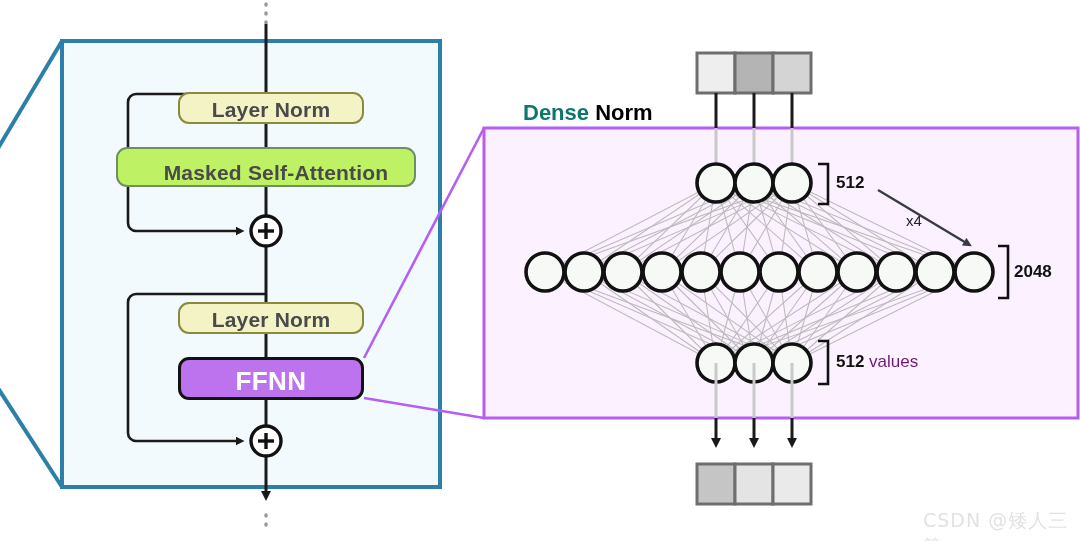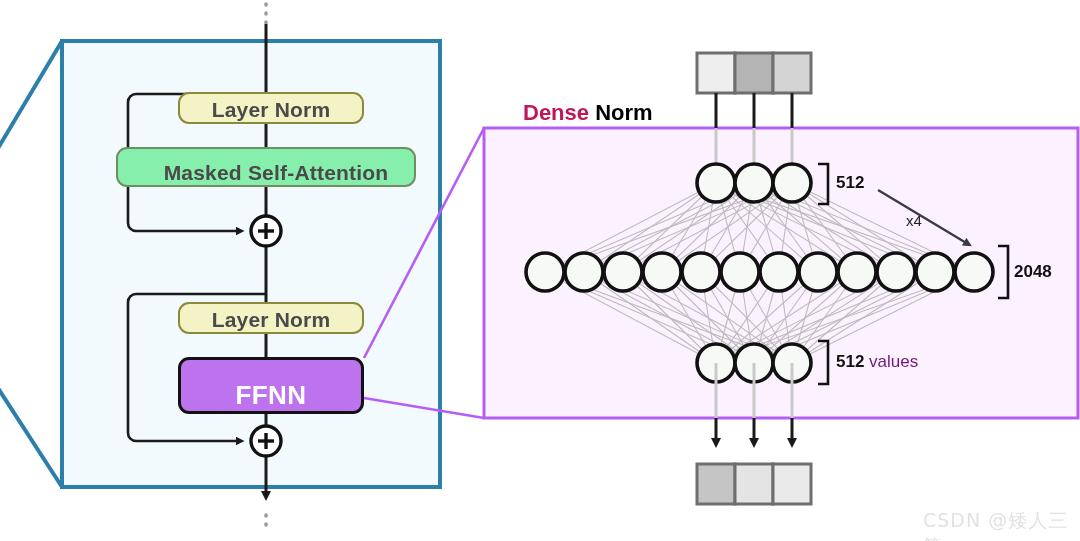--- a/index.html
+++ b/index.html
@@ -12,32 +12,32 @@
 
   .block-text{
     position:absolute;display:flex;align-items:flex-end;justify-content:center;
     box-sizing:border-box;white-space:nowrap;
   }
   .layernorm{
     background:#f3f3c6;border:2px solid #8a8a3c;border-radius:11px;
     color:#4a4a4a;font-weight:bold;font-size:21px;letter-spacing:.2px;
   }
   .attention{
-    background:#86efac;border:2px solid #6f8f62;border-radius:11px;
+    background:#bef264;border:2px solid #6f8f62;border-radius:11px;
     color:#4a4a4a;font-weight:bold;font-size:21px;letter-spacing:.2px;padding-left:20px;
   }
   .ffnn{
     background:#bd72ee;border:3px solid #111111;border-radius:11px;
     color:#ffffff;font-weight:bold;font-size:26px;letter-spacing:.4px;
   }
 
   .dense-title{
     position:absolute;font-size:22px;font-weight:bold;color:#000000;
   }
-  .dense-title .accent{color:#be185d;}
+  .dense-title .accent{color:#0f766e;}
 
   .num{
     position:absolute;font-size:17px;font-weight:bold;color:#111111;text-align:right;
   }
   .num .reg{font-weight:normal;color:#701a75;}
   .xmul{
     position:absolute;font-size:15px;font-weight:normal;color:#222222;
   }
   .watermark{
     position:absolute;font-size:19px;color:#e2e2e2;letter-spacing:1px;
@@ -250,21 +250,21 @@
   </div>
 
   <div class="block-text attention" style="left:116px;top:147px;width:300px;height:40px;">
     <span>Masked Self-Attention</span>
   </div>
 
   <div class="block-text layernorm" style="left:178px;top:302px;width:186px;height:32px;">
     <span>Layer Norm</span>
   </div>
 
-  <div class="block-text ffnn" style="left:178px;top:357px;width:186px;height:57px;">
+  <div class="block-text ffnn" style="left:178px;top:357px;width:186px;height:43px;">
     <span>FFNN</span>
   </div>
 
   <div class="dense-title" style="left:523px;top:100px;">
     <span class="accent">Dense</span><span> Norm</span>
   </div>
 
   <div class="num" style="left:836px;top:173px;">
     <span>512</span>
   </div>

